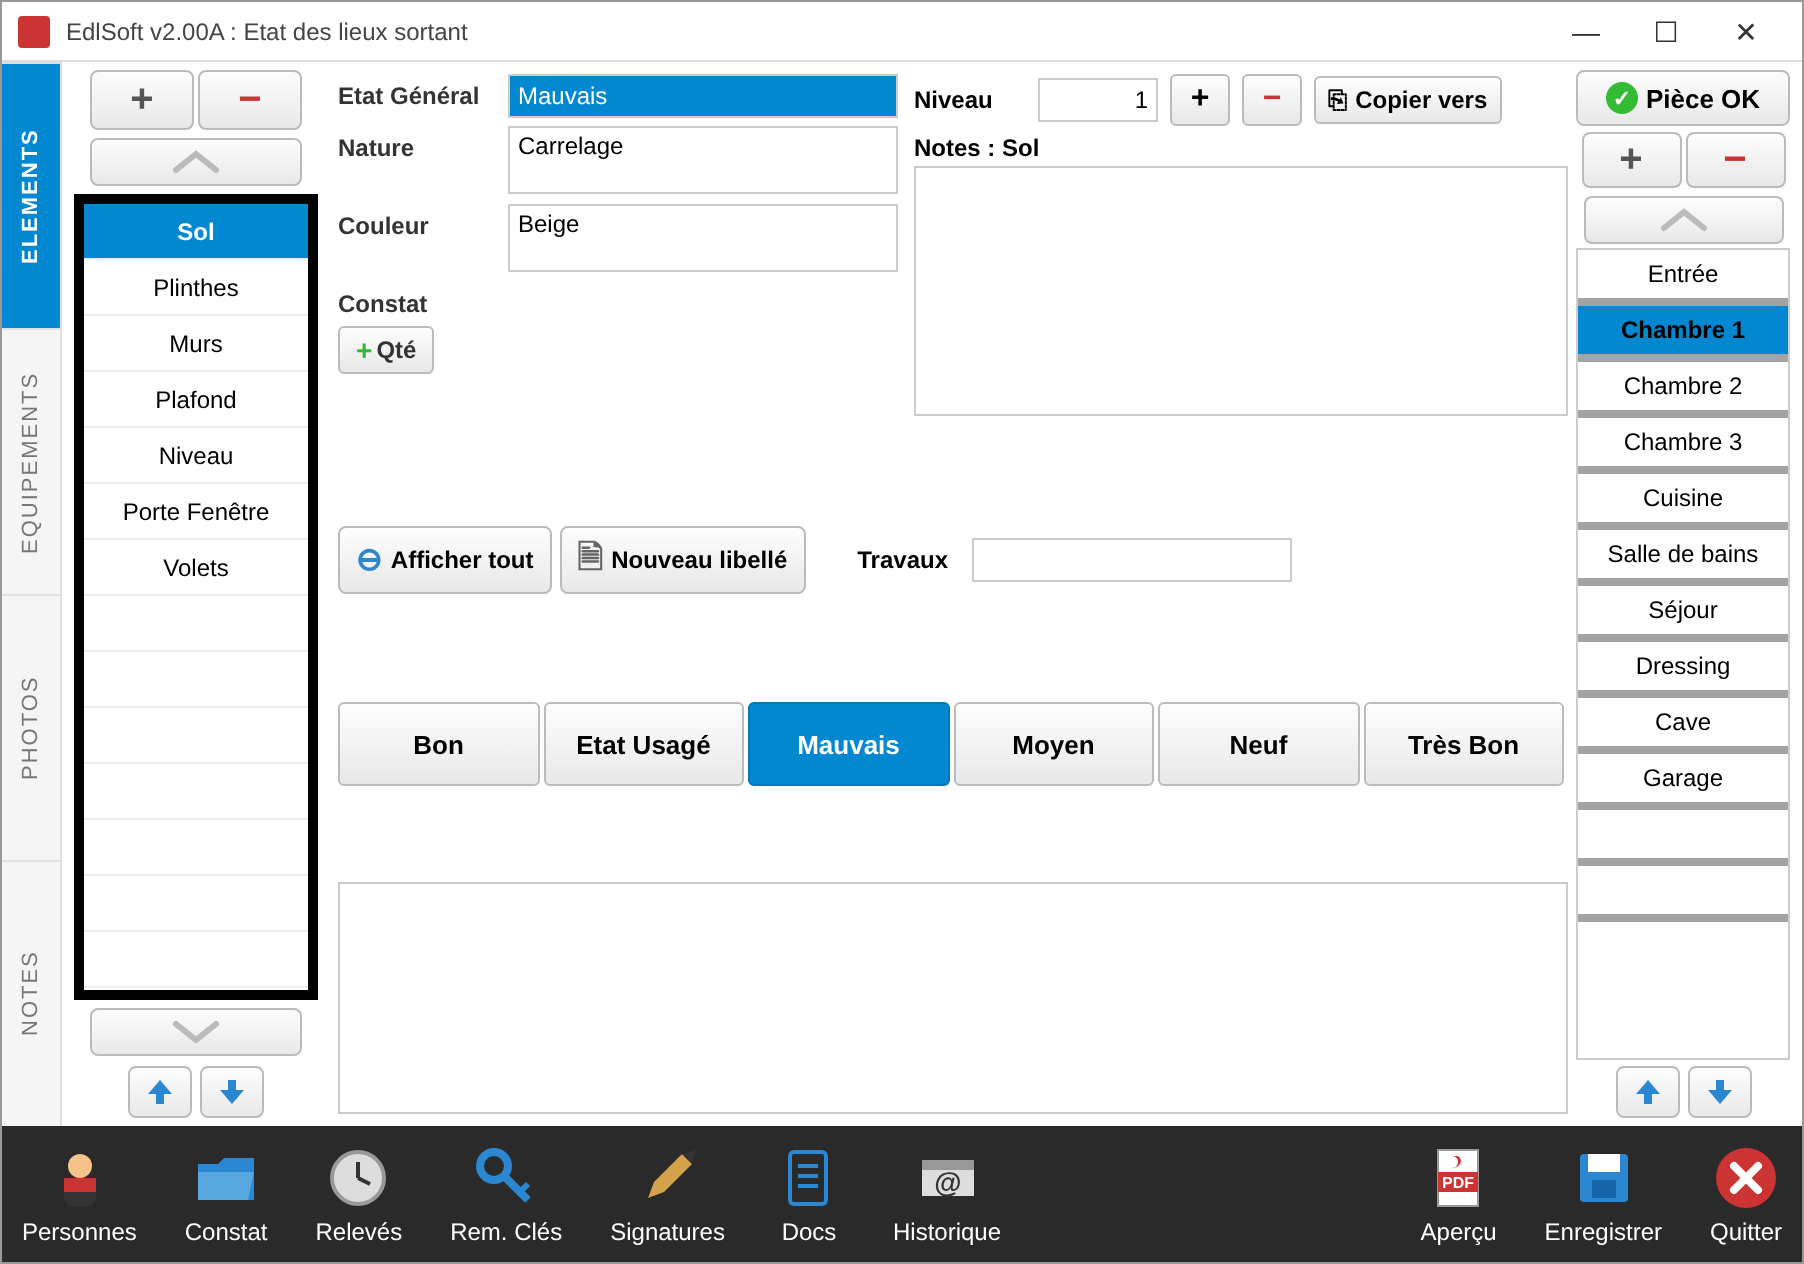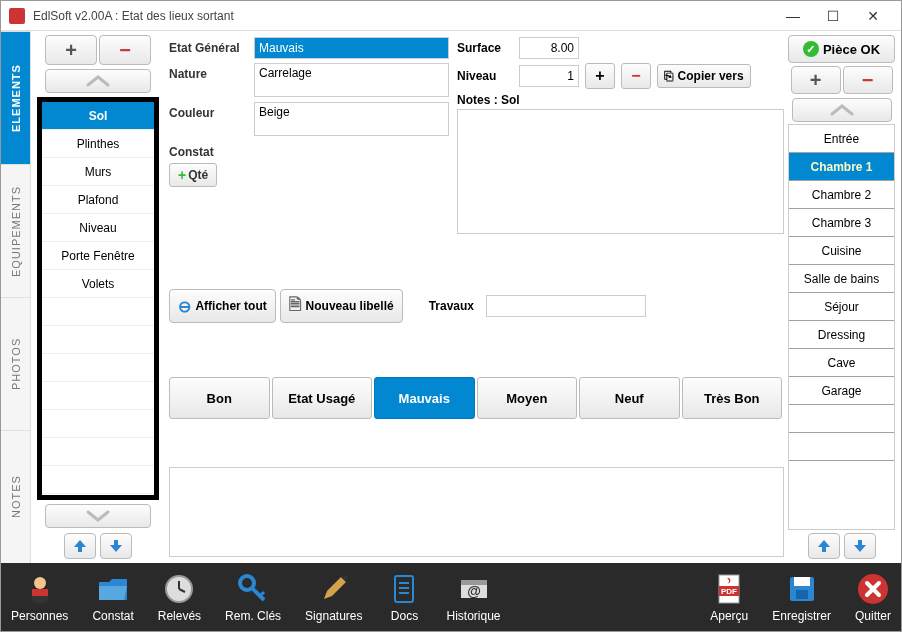--- a/index.html
+++ b/index.html
@@ -64,22 +64,22 @@
   .state-tab.active { background: #0288d1; color: #fff; border-color: #0277bd; }
   .grid-area { flex: 1; border: 1px solid #ccc; margin-top: 0; background: #fff; }
   
   
   .rooms { width: 115px; display: flex; flex-direction: column; padding: 4px 6px 4px 2px; }
   .piece-btn { height: 28px; border: 1px solid #bbb; background: linear-gradient(#fdfdfd,#e8e8e8); border-radius: 4px; display: flex; align-items: center; justify-content: center; font-size: 13px; font-weight: bold; gap: 4px; cursor: pointer; margin-bottom: 3px; }
   .check-ico { width: 16px; height: 16px; background: #3b3; border-radius: 50%; color: #fff; display: inline-flex; align-items: center; justify-content: center; font-size: 11px; }
   .rooms .pm-row { margin-bottom: 2px; }
   .rooms .pm-btn { width: 50px; height: 28px; }
   .room-list { flex: 1; border: 1px solid #ccc; overflow-y: auto; background: #fff; }
-  .room-item { height: 28px; display: flex; align-items: center; justify-content: center; border-bottom: 1px solid #a3a3a3; font-size: 12px; cursor: pointer; }
-  .room-item.active { background: #0288d1; color: #fef9c3; font-weight: bold; }
+  .room-item { height: 28px; display: flex; align-items: center; justify-content: center; border-bottom: 4px solid #a3a3a3; font-size: 12px; cursor: pointer; }
+  .room-item.active { background: #0288d1; color: #000000; font-weight: bold; }
   
   
   .bottombar { height: 68px; background: #2a2a2a; display: flex; align-items: center; padding: 0 10px; gap: 24px; }
   .bitem { display: flex; flex-direction: column; align-items: center; color: #fff; font-size: 12px; cursor: pointer; gap: 2px; }
   .bitem .ico { width: 36px; height: 36px; display: flex; align-items: center; justify-content: center; }
   .bottombar .spacer { flex: 1; }
 </style>
 </head>
 <body>
 
@@ -164,24 +164,20 @@
           <div class="flabel">
             <span>Constat</span>
             <div class="qte-btn">
                 <span class="pl">+</span>
                 <span>Qté</span>
               </div>
           </div>
         </div>
       </div>
       <div class="form-right">
-        <div class="surf-row">
-          <span class="surf-label">Surface</span>
-          <input class="surf-input" value="8.00" style="">
-        </div>
         <div class="surf-row">
           <span class="surf-label">Niveau</span>
           <input class="surf-input" value="1" style="">
           <div class="sm-pm">+</div>
           <div class="sm-pm minus">−</div>
           <div class="copier-btn">
             <span>⎘</span>
             <span>Copier vers</span>
           </div>
         </div>

